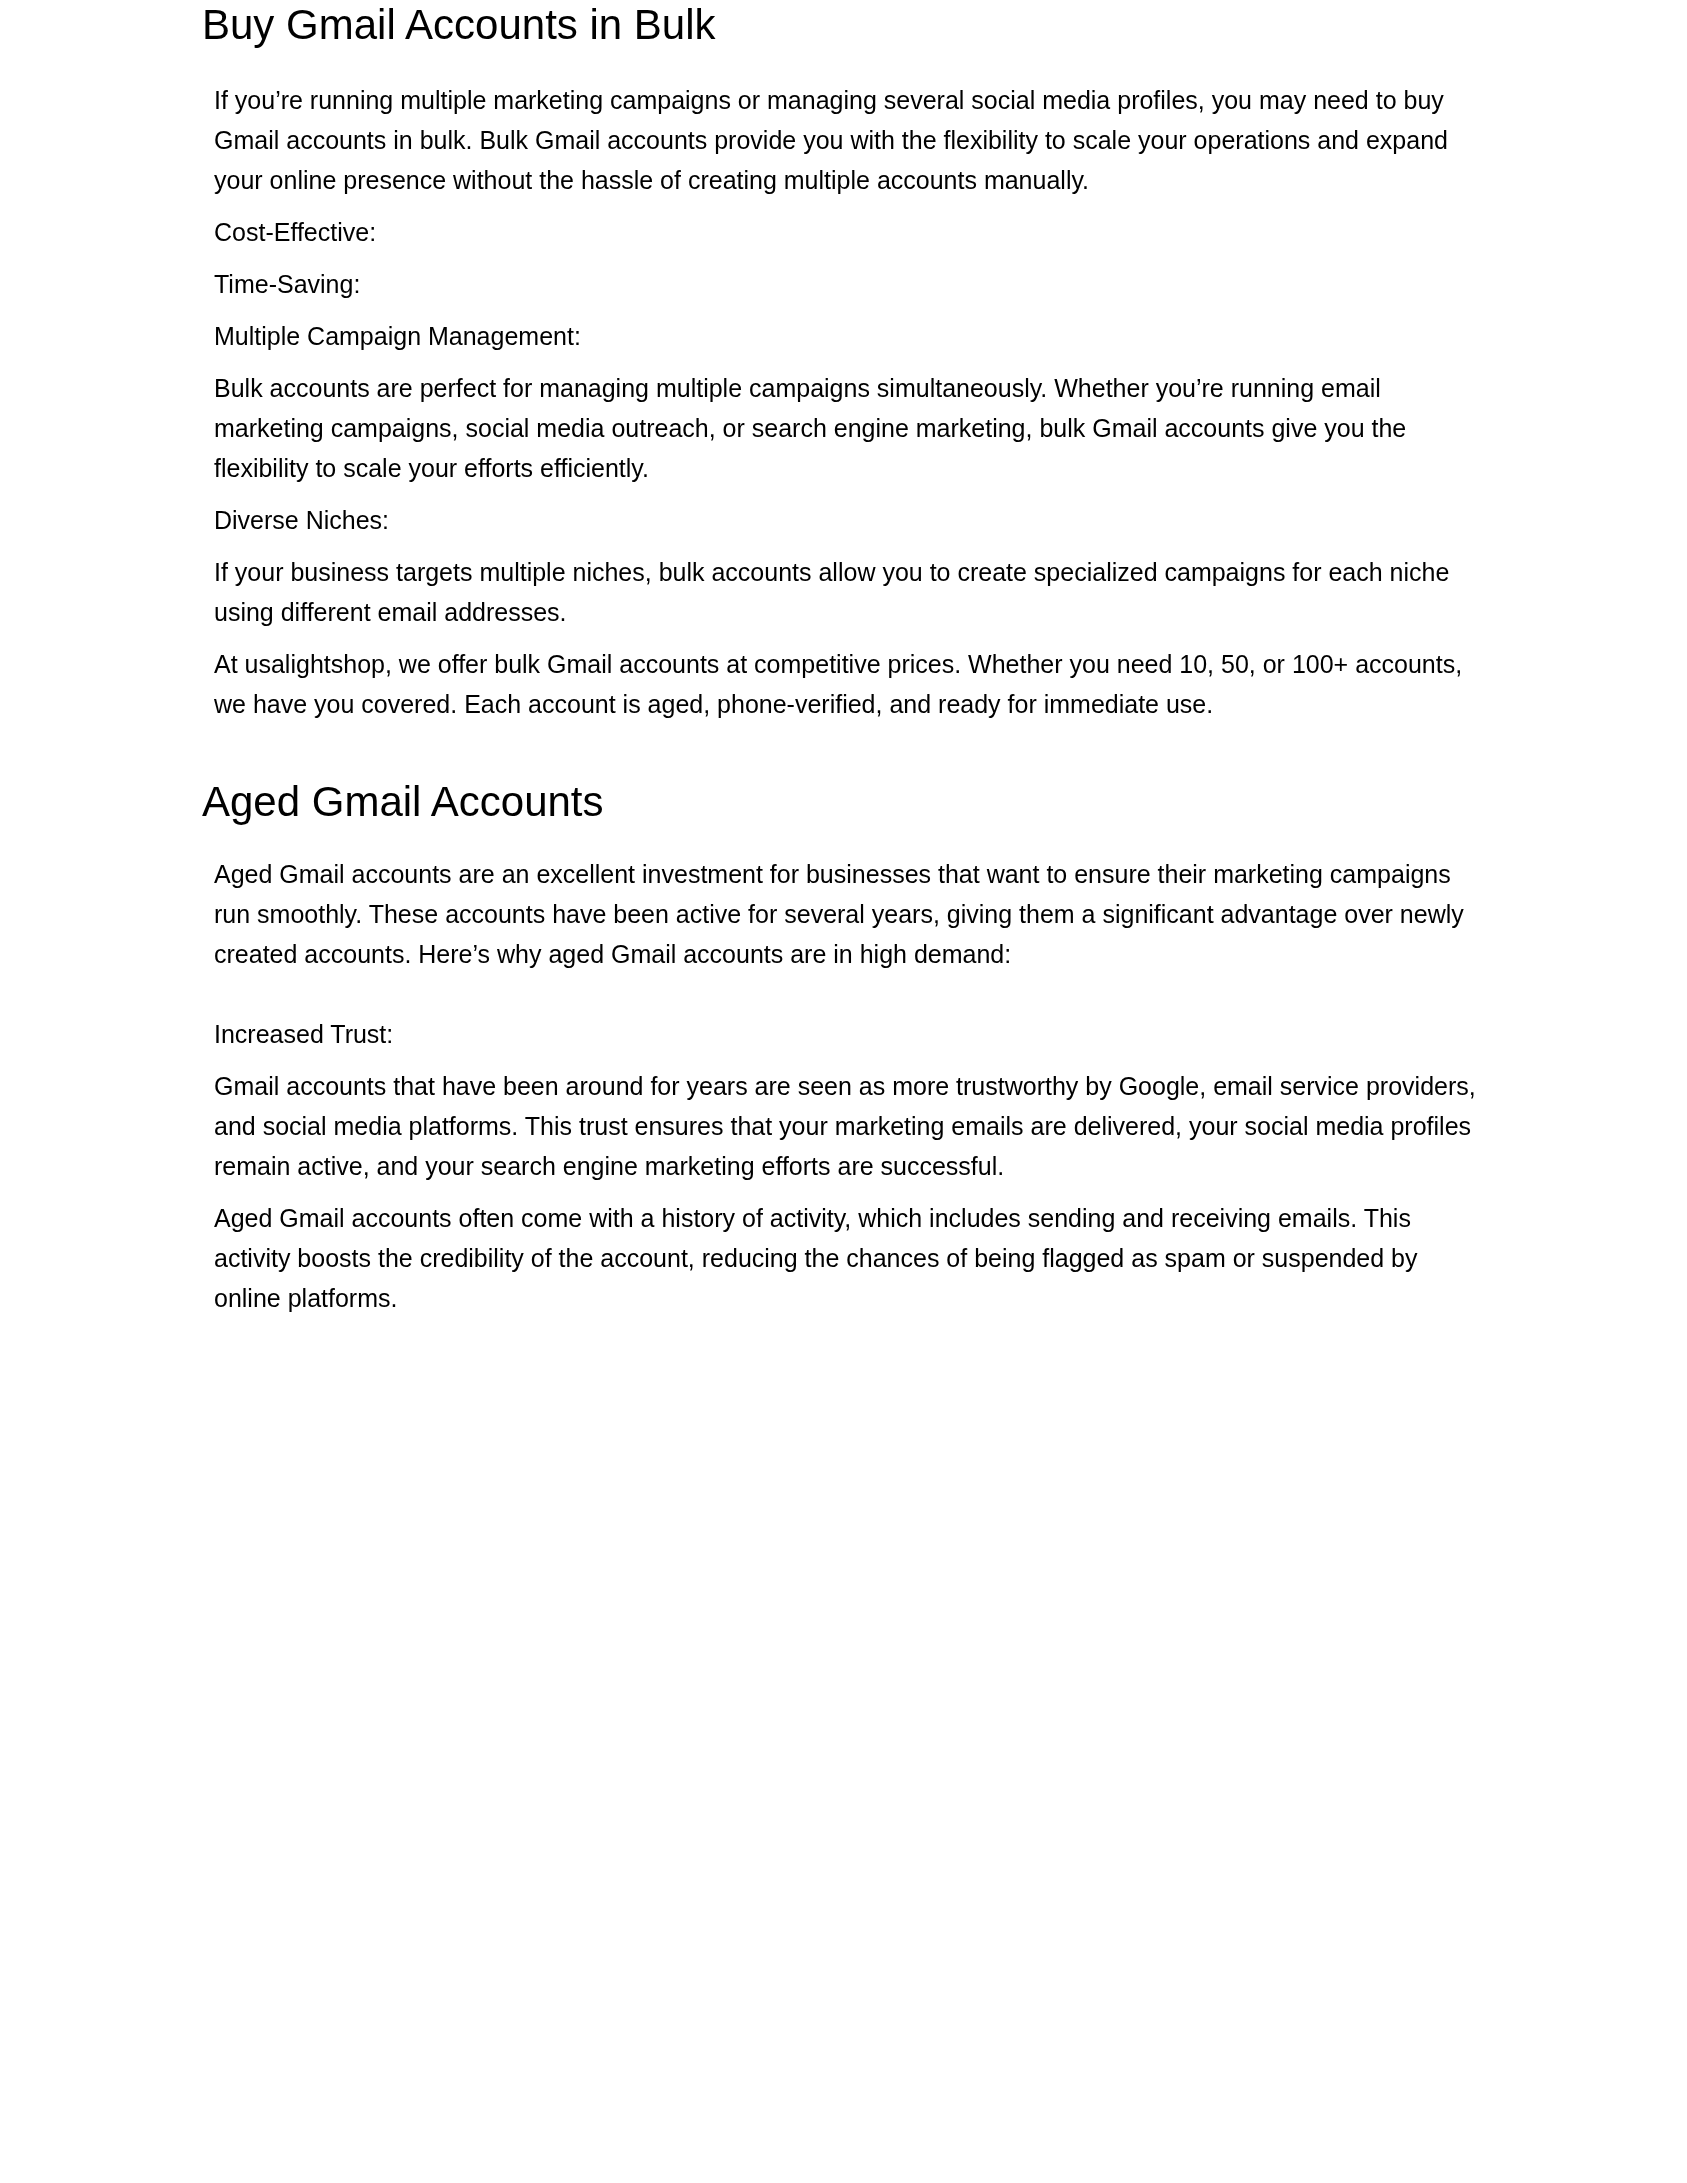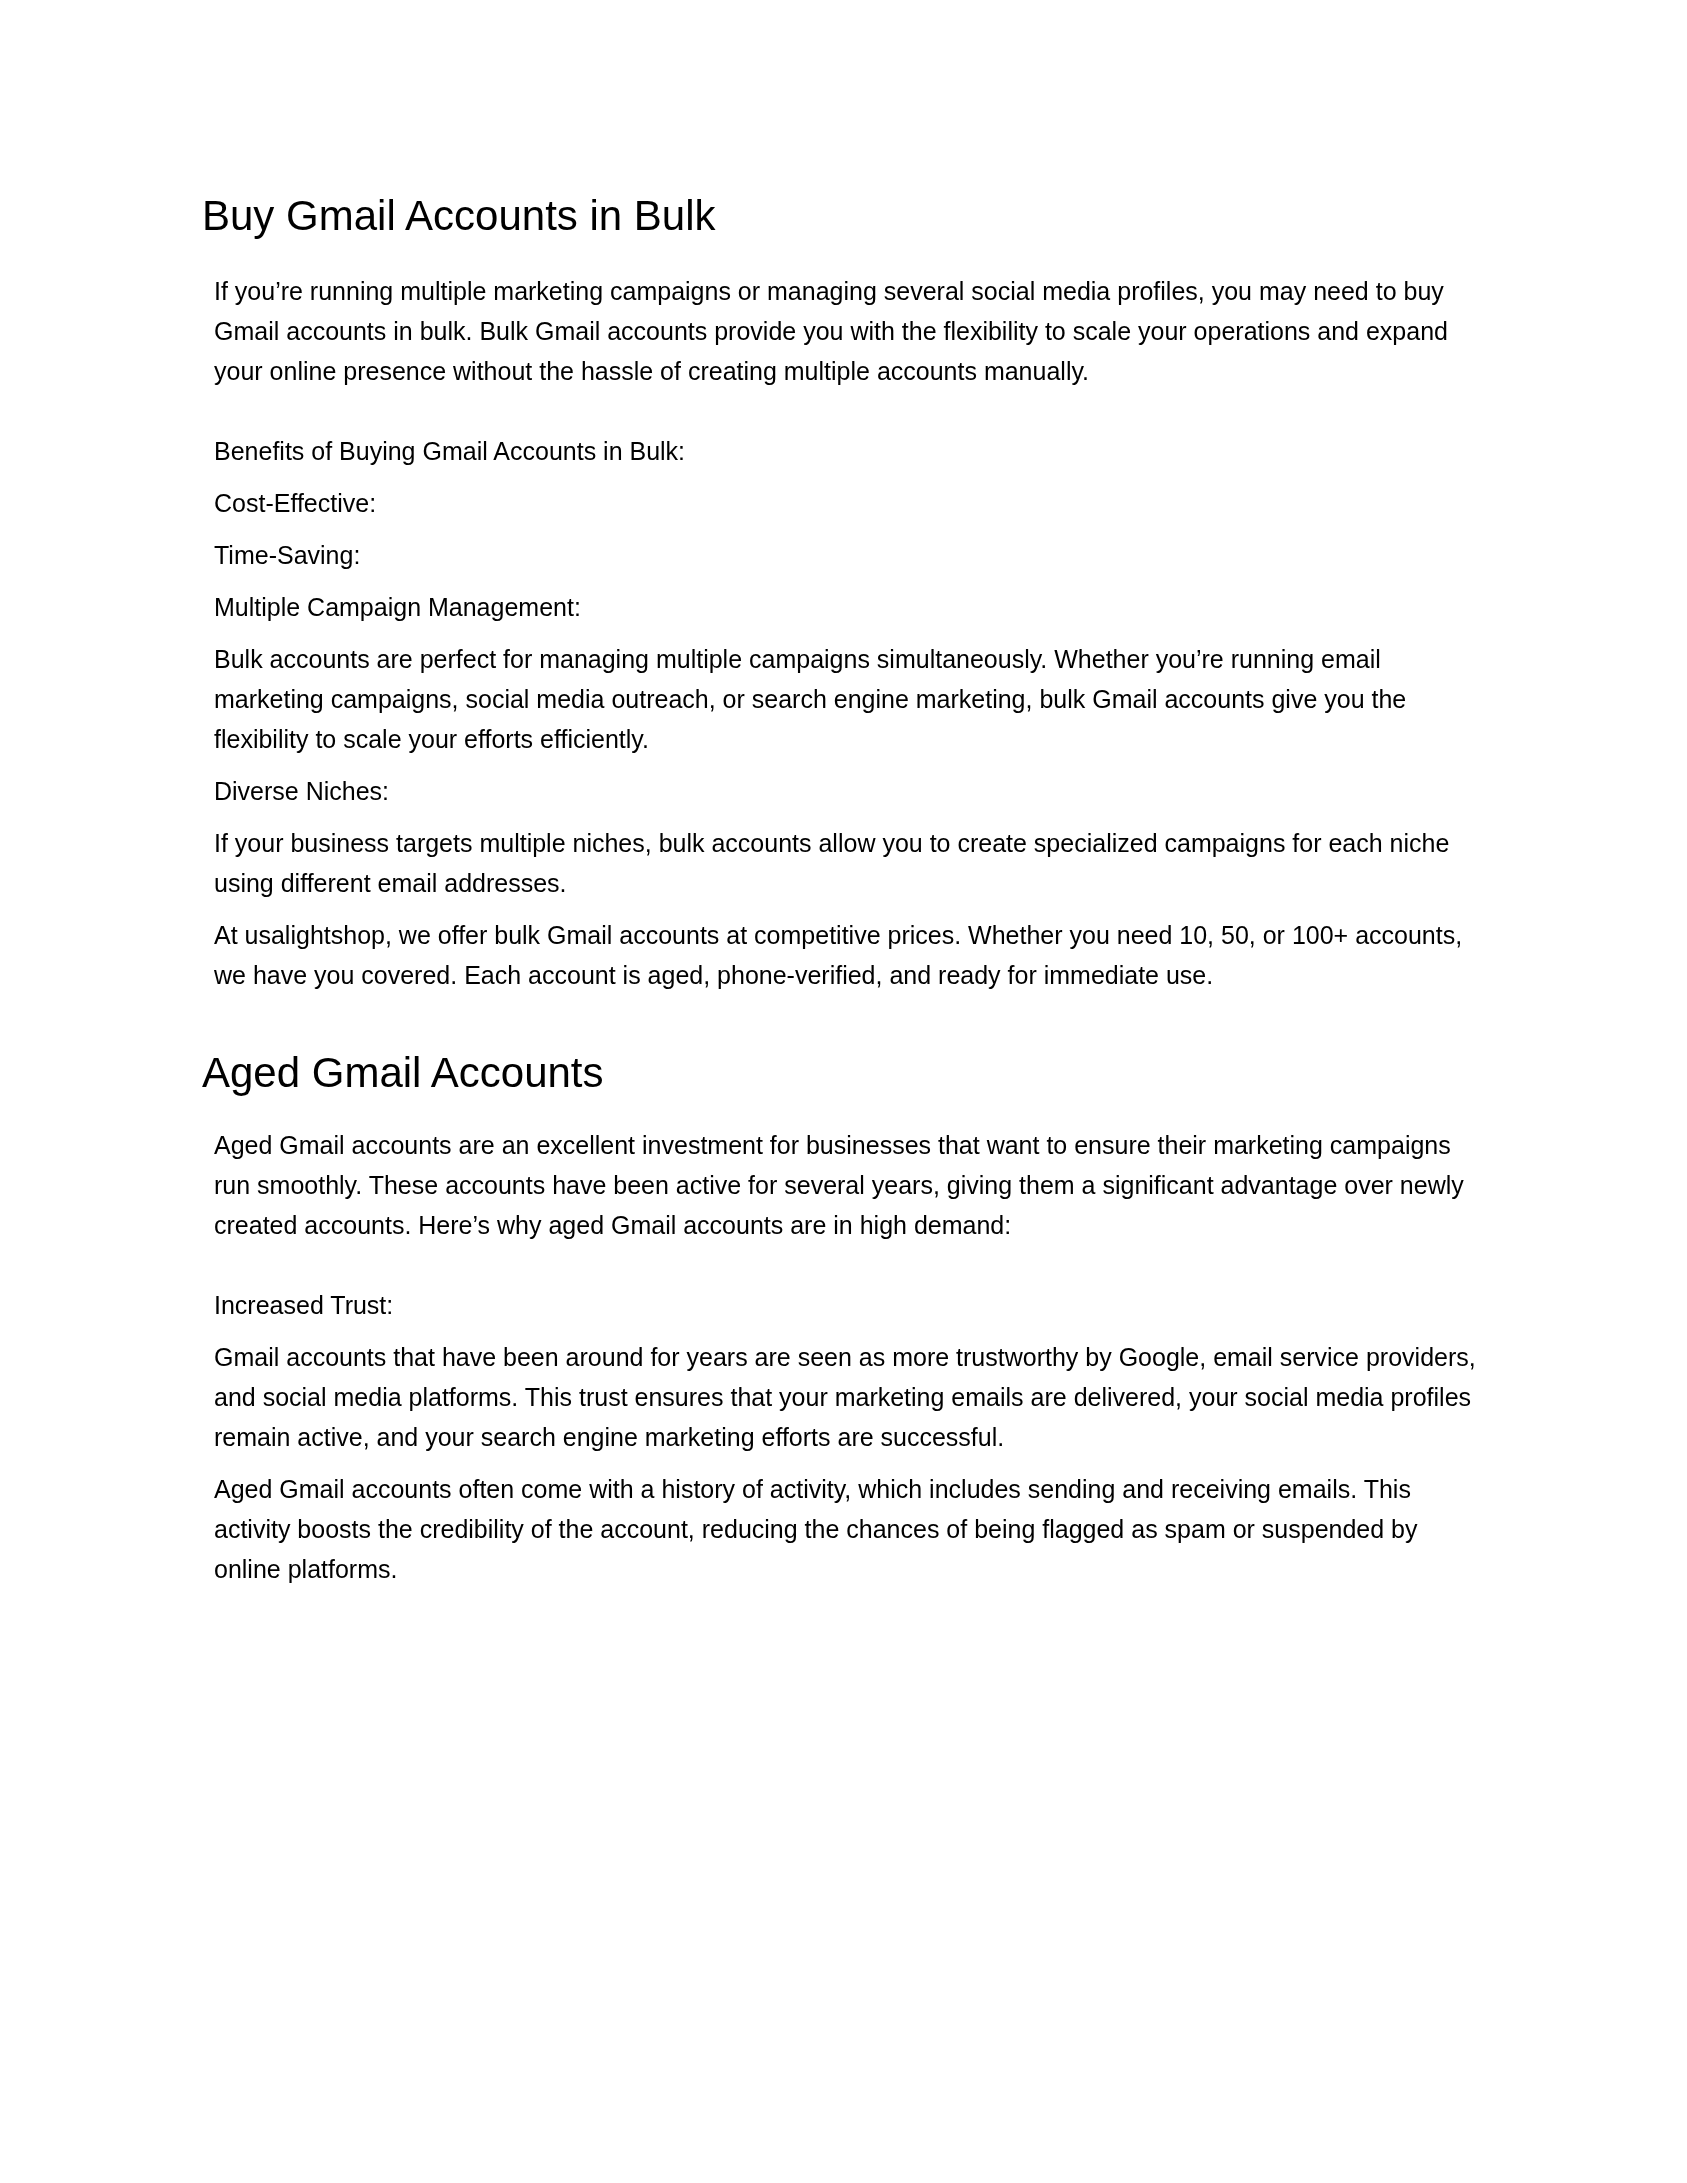--- a/index.html
+++ b/index.html
@@ -8,21 +8,20 @@
     padding: 0;
   }
   body {
     width: 1687px;
     height: 2183px;
     background: #ffffff;
     font-family: "Liberation Sans", sans-serif;
     color: #000000;
   }
   .content {
-    padding-top: 191px;
     padding-left: 202px;
     width: 1491px; 
   }
   .doc-heading {
     font-size: 42px;
     font-weight: 400;
     line-height: 1.2;
     margin: 0 0 30px 0;
     color: #000000;
   }
@@ -43,21 +42,20 @@
 </head>
 <body>
 
 <div class="content">
 
   <h1 class="doc-heading">Buy Gmail Accounts in Bulk</h1>
 
   <p class="body-text">If you’re running multiple marketing campaigns or managing several social media profiles, you may need to buy Gmail accounts in bulk. Bulk Gmail accounts provide you with the flexibility to scale your operations and expand your online presence without the hassle of creating multiple accounts manually.</p>
 
   <div>
-    <div class="body-text gap-above">Benefits of Buying Gmail Accounts in Bulk:</div>
 
     <div class="body-text">Cost-Effective:</div>
 
     <div class="body-text">Time-Saving:</div>
 
     <div class="body-text">Multiple Campaign Management:</div>
     <div class="body-text">Bulk accounts are perfect for managing multiple campaigns simultaneously. Whether you’re running email marketing campaigns, social media outreach, or search engine marketing, bulk Gmail accounts give you the flexibility to scale your efforts efficiently.</div>
 
     <div class="body-text">Diverse Niches:</div>
     <div class="body-text">If your business targets multiple niches, bulk accounts allow you to create specialized campaigns for each niche using different email addresses.</div>

